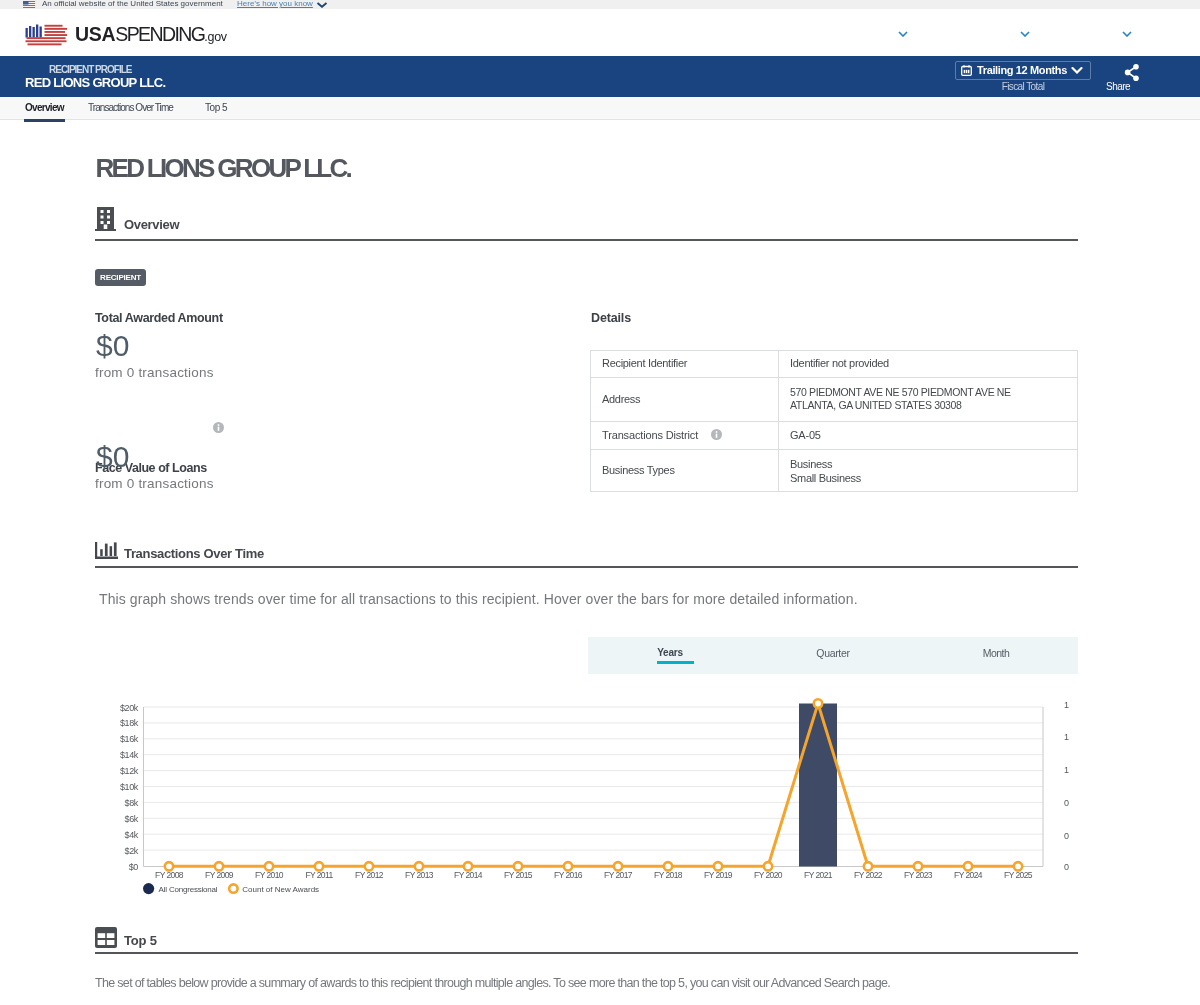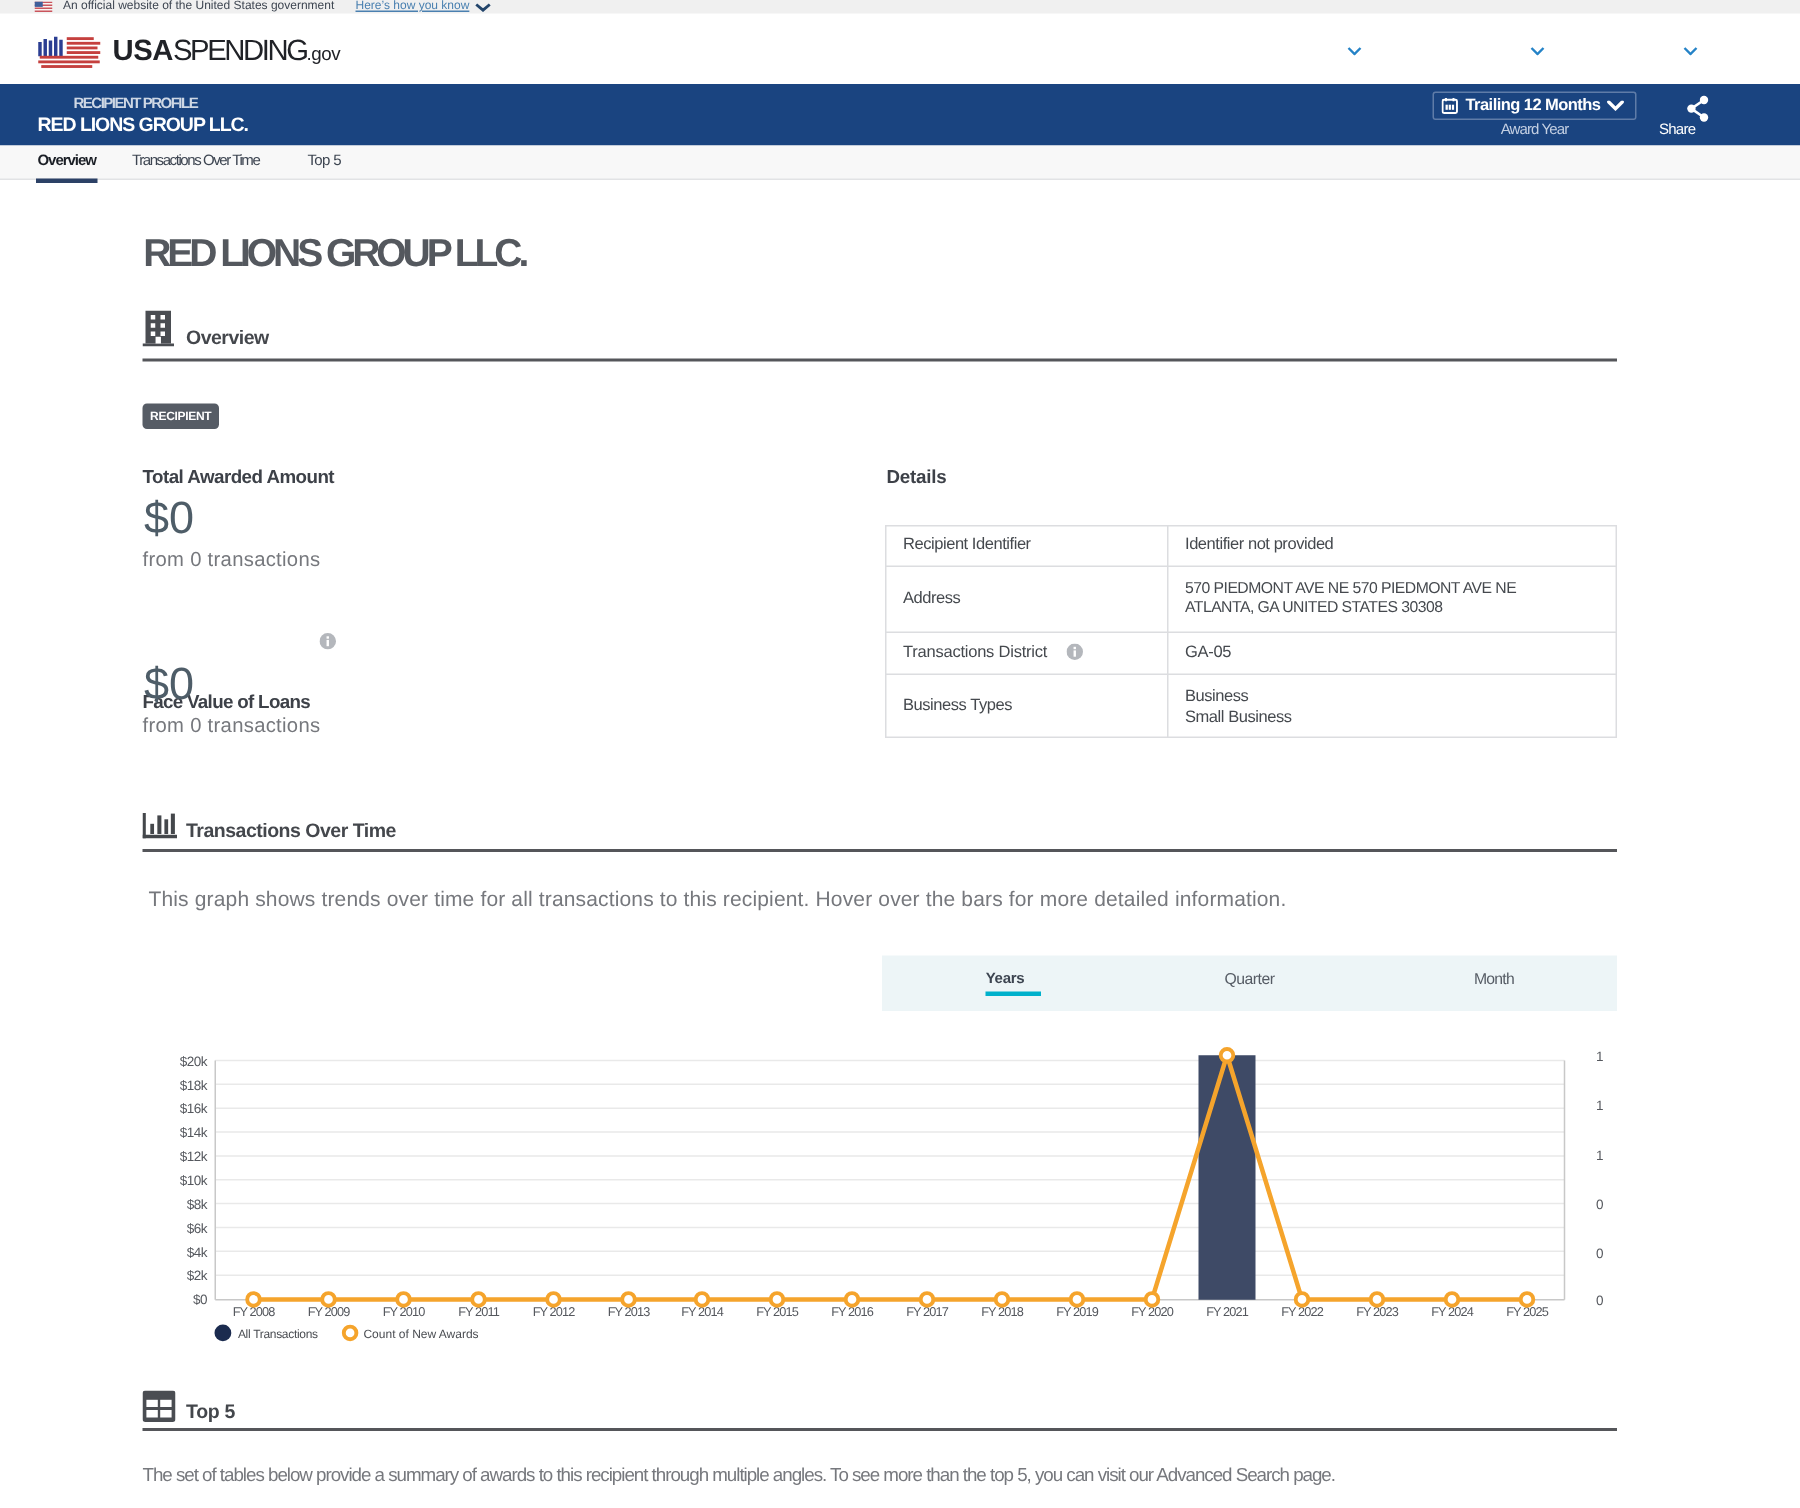--- a/index.html
+++ b/index.html
@@ -69,21 +69,21 @@
   <g fill="#fff">
         <rect x="2.7" y="4.8" width="1.5" height="3.4"></rect>
         <rect x="4.8" y="4.8" width="1.5" height="3.4"></rect>
         <rect x="6.9" y="4.8" width="1.5" height="3.4"></rect>
       </g>
 </svg>
 <div class="abs" style="left:977px;top:63px;height:15px;line-height:15px;font-size:11px;font-weight:bold;letter-spacing:-0.37px;color:#fff;">Trailing 12 Months</div>
 <svg class="abs" style="left:1071px;top:67px;" width="12" height="7" viewBox="0 0 12 7">
       <path d="M1.5 1 L6 5.5 L10.5 1" stroke="#fff" stroke-width="2.2" fill="none" stroke-linecap="round"></path>
     </svg>
-<div class="abs" style="left:955px;top:81px;width:136px;text-align:center;font-size:10px;letter-spacing:-0.6px;color:#c3cfe2;">Award Year</div>
+<div class="abs" style="left:955px;top:81px;width:136px;text-align:center;font-size:10px;letter-spacing:-0.6px;color:#c3cfe2;">Fiscal Total</div>
 
 <svg class="abs" style="left:1123px;top:62px;" width="19" height="20" viewBox="0 0 19 20">
   <line x1="4.6" y1="10.4" x2="13" y2="4.7" stroke="#fff" stroke-width="1.7"></line>
   <line x1="4.6" y1="10.4" x2="13" y2="16.3" stroke="#fff" stroke-width="1.7"></line>
   <circle cx="4.6" cy="10.4" r="2.8" fill="#fff"></circle>
   <circle cx="13" cy="4.7" r="2.8" fill="#fff"></circle>
   <circle cx="13" cy="16.3" r="2.8" fill="#fff"></circle>
 </svg>
 <div class="abs" style="left:1106px;top:81px;width:52px;text-align:left;font-size:10px;letter-spacing:-0.5px;color:#fff;">Share</div>
 
@@ -251,21 +251,21 @@
     <circle cx="828" cy="171.3" r="4.2"></circle>
     <circle cx="878" cy="171.3" r="4.2"></circle>
     <circle cx="928" cy="171.3" r="4.2"></circle>
   </g>
 </svg>
 
 <svg class="abs" style="left:140px;top:880px;" width="200" height="17" viewBox="0 0 200 17">
   <circle cx="8.6" cy="8.6" r="5.6" fill="#1b2b4f"></circle>
   <circle cx="93.4" cy="8.6" r="4.2" fill="#fff" stroke="#f5a42c" stroke-width="2.6"></circle>
 </svg>
-<div class="abs" style="left:158.6px;top:882.5px;height:13px;line-height:13px;font-size:8px;letter-spacing:-0.2px;color:#4a4d52;">All Transactions</div>
+<div class="abs" style="left:158.6px;top:882.5px;height:13px;line-height:13px;font-size:8px;letter-spacing:-0.2px;color:#4a4d52;">All Congressional</div>
 <div class="abs" style="left:242.3px;top:882.5px;height:13px;line-height:13px;font-size:8px;letter-spacing:0px;color:#4a4d52;">Count of New Awards</div>
 
 <svg class="abs" style="left:95px;top:927px;" width="22" height="21" viewBox="0 0 22 21">
   <rect x="0" y="0" width="22" height="21" rx="2" fill="#4a4d52"></rect>
   <rect x="2.6" y="6.2" width="7.6" height="4.8" fill="#fff"></rect>
   <rect x="11.8" y="6.2" width="7.6" height="4.8" fill="#fff"></rect>
   <rect x="2.6" y="13" width="7.6" height="5" fill="#fff"></rect>
   <rect x="11.8" y="13" width="7.6" height="5" fill="#fff"></rect>
 </svg>
 <div class="sechead" style="left:124px;top:933px;height:15px;line-height:15px;font-size:13px;letter-spacing:-0.2px;">Top 5</div>

